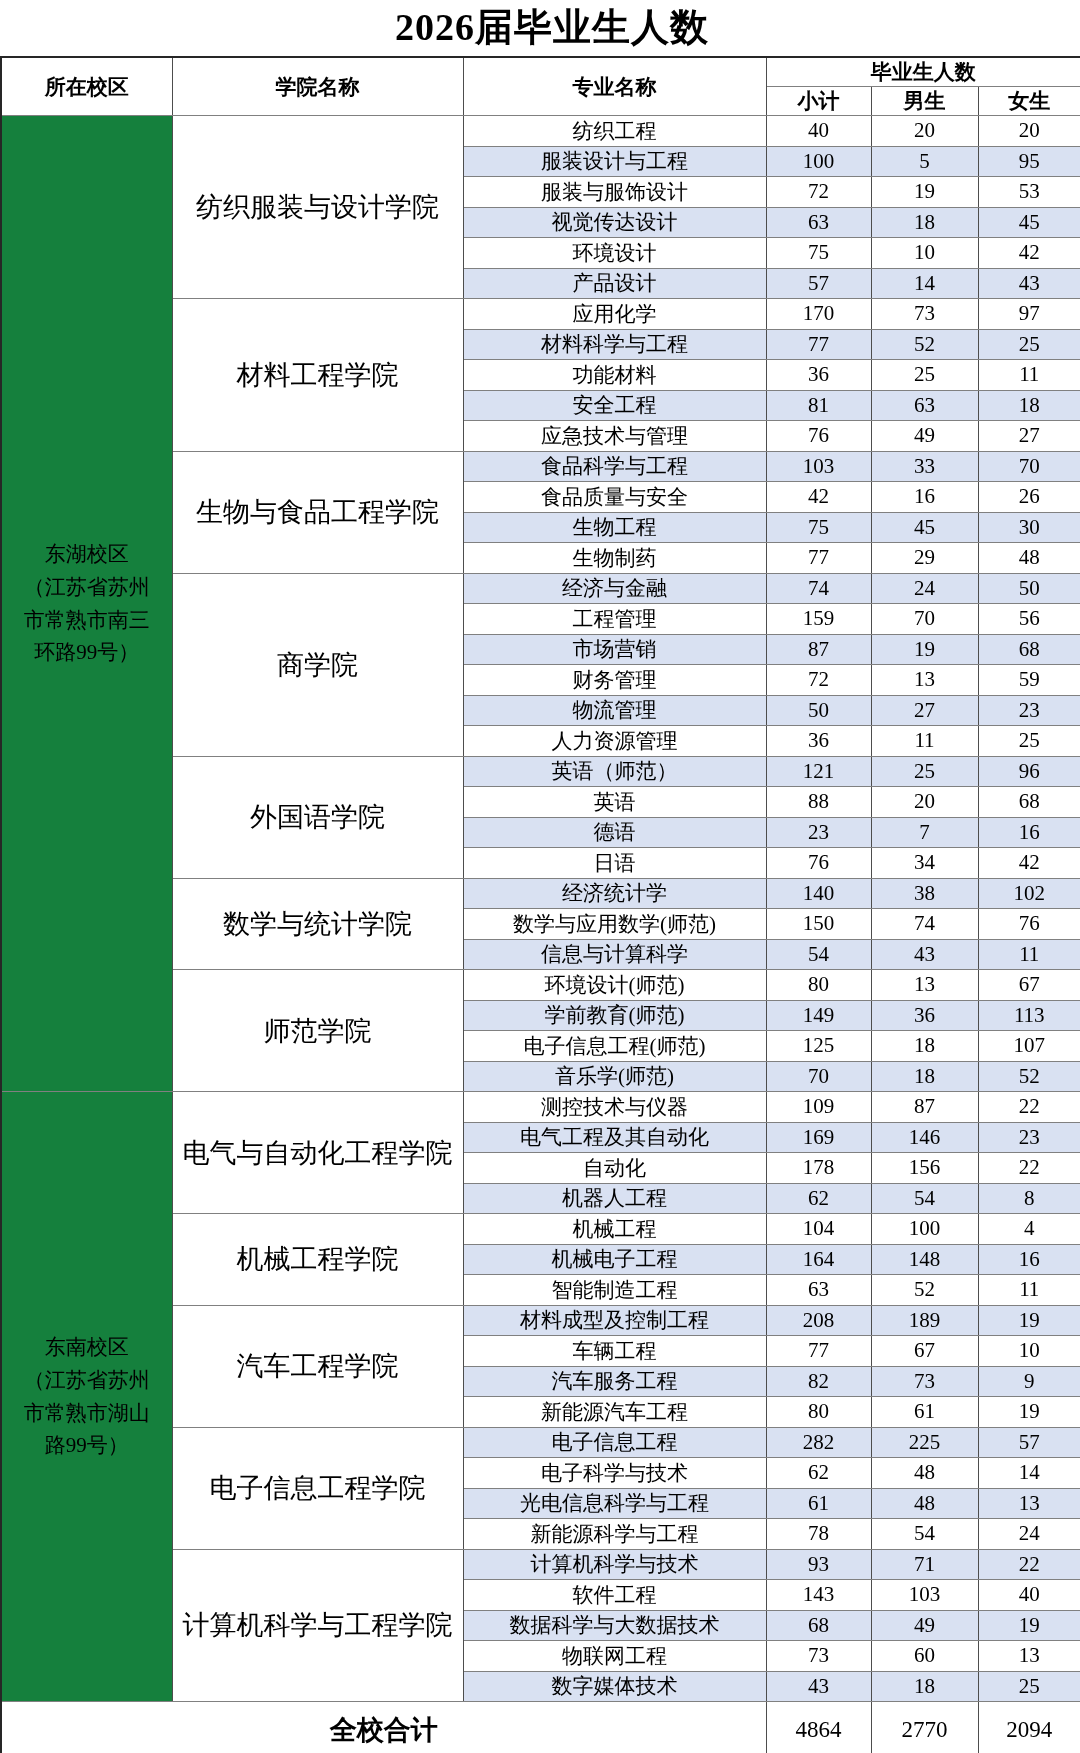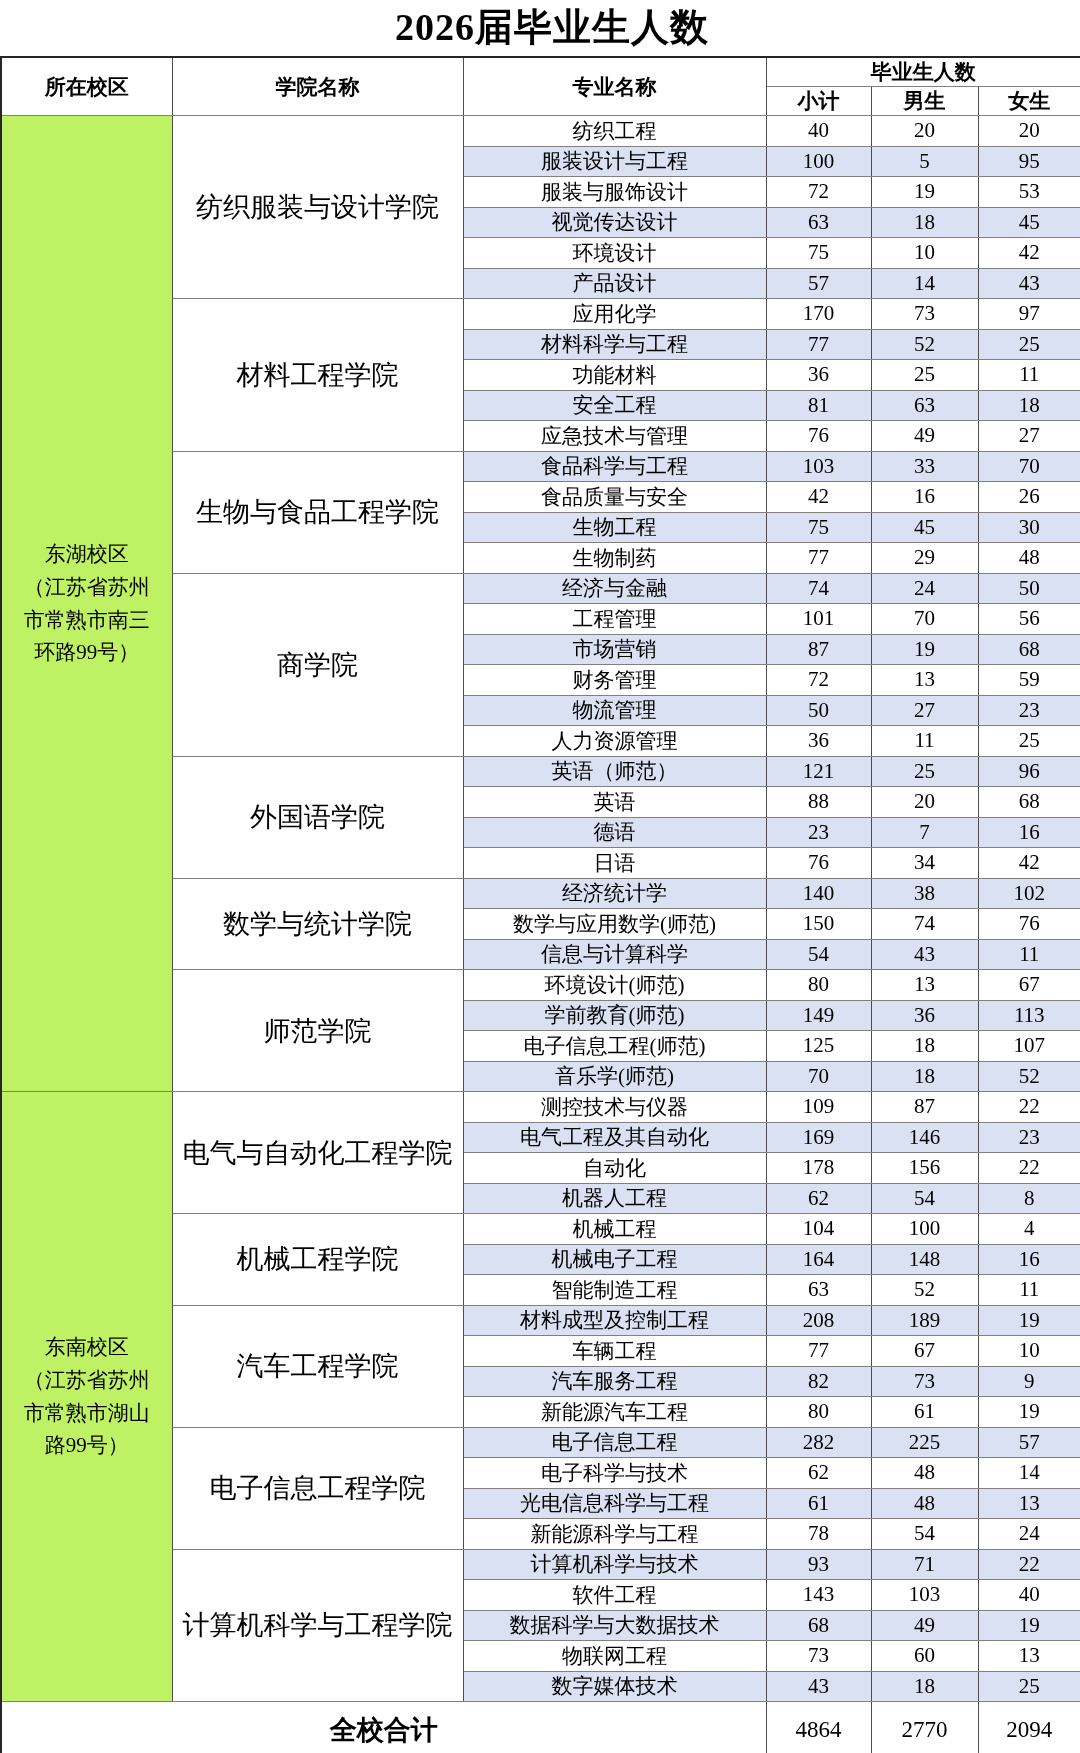--- a/index.html
+++ b/index.html
@@ -41,21 +41,21 @@
     font-size:21px;font-weight:bold;
     background:#ffffff;
   }
   thead tr.h1 th{height:27px;}
   thead tr.h2 th{height:21px;margin-left:8px;}
   tbody td{height:29.5px;font-size:21px;}
   td.campus-cell{
     font-size:21px;
     white-space:pre-line;
     line-height:1.55;
-    background:#bef264;
+    background:#15803d;
   }
   td.college-cell{
     font-size:27px;
     background:#ffffff;
   }
   td.major-cell,td.subtotal-cell,td.male-cell,td.female-cell{
     background:#ffffff;
   }
   td.shaded{background:var(--shade);}
   tfoot td{
@@ -194,21 +194,21 @@
       </tr>
       <tr>
         <td rowspan="6" class="college-cell">商学院</td>
         <td class="major-cell shaded">经济与金融</td>
         <td class="subtotal-cell shaded">74</td>
         <td class="male-cell shaded">24</td>
         <td class="female-cell shaded">50</td>
       </tr>
       <tr>
         <td class="major-cell">工程管理</td>
-        <td class="subtotal-cell">101</td>
+        <td class="subtotal-cell">159</td>
         <td class="male-cell">70</td>
         <td class="female-cell">56</td>
       </tr>
       <tr>
         <td class="major-cell shaded">市场营销</td>
         <td class="subtotal-cell shaded">87</td>
         <td class="male-cell shaded">19</td>
         <td class="female-cell shaded">68</td>
       </tr>
       <tr>

